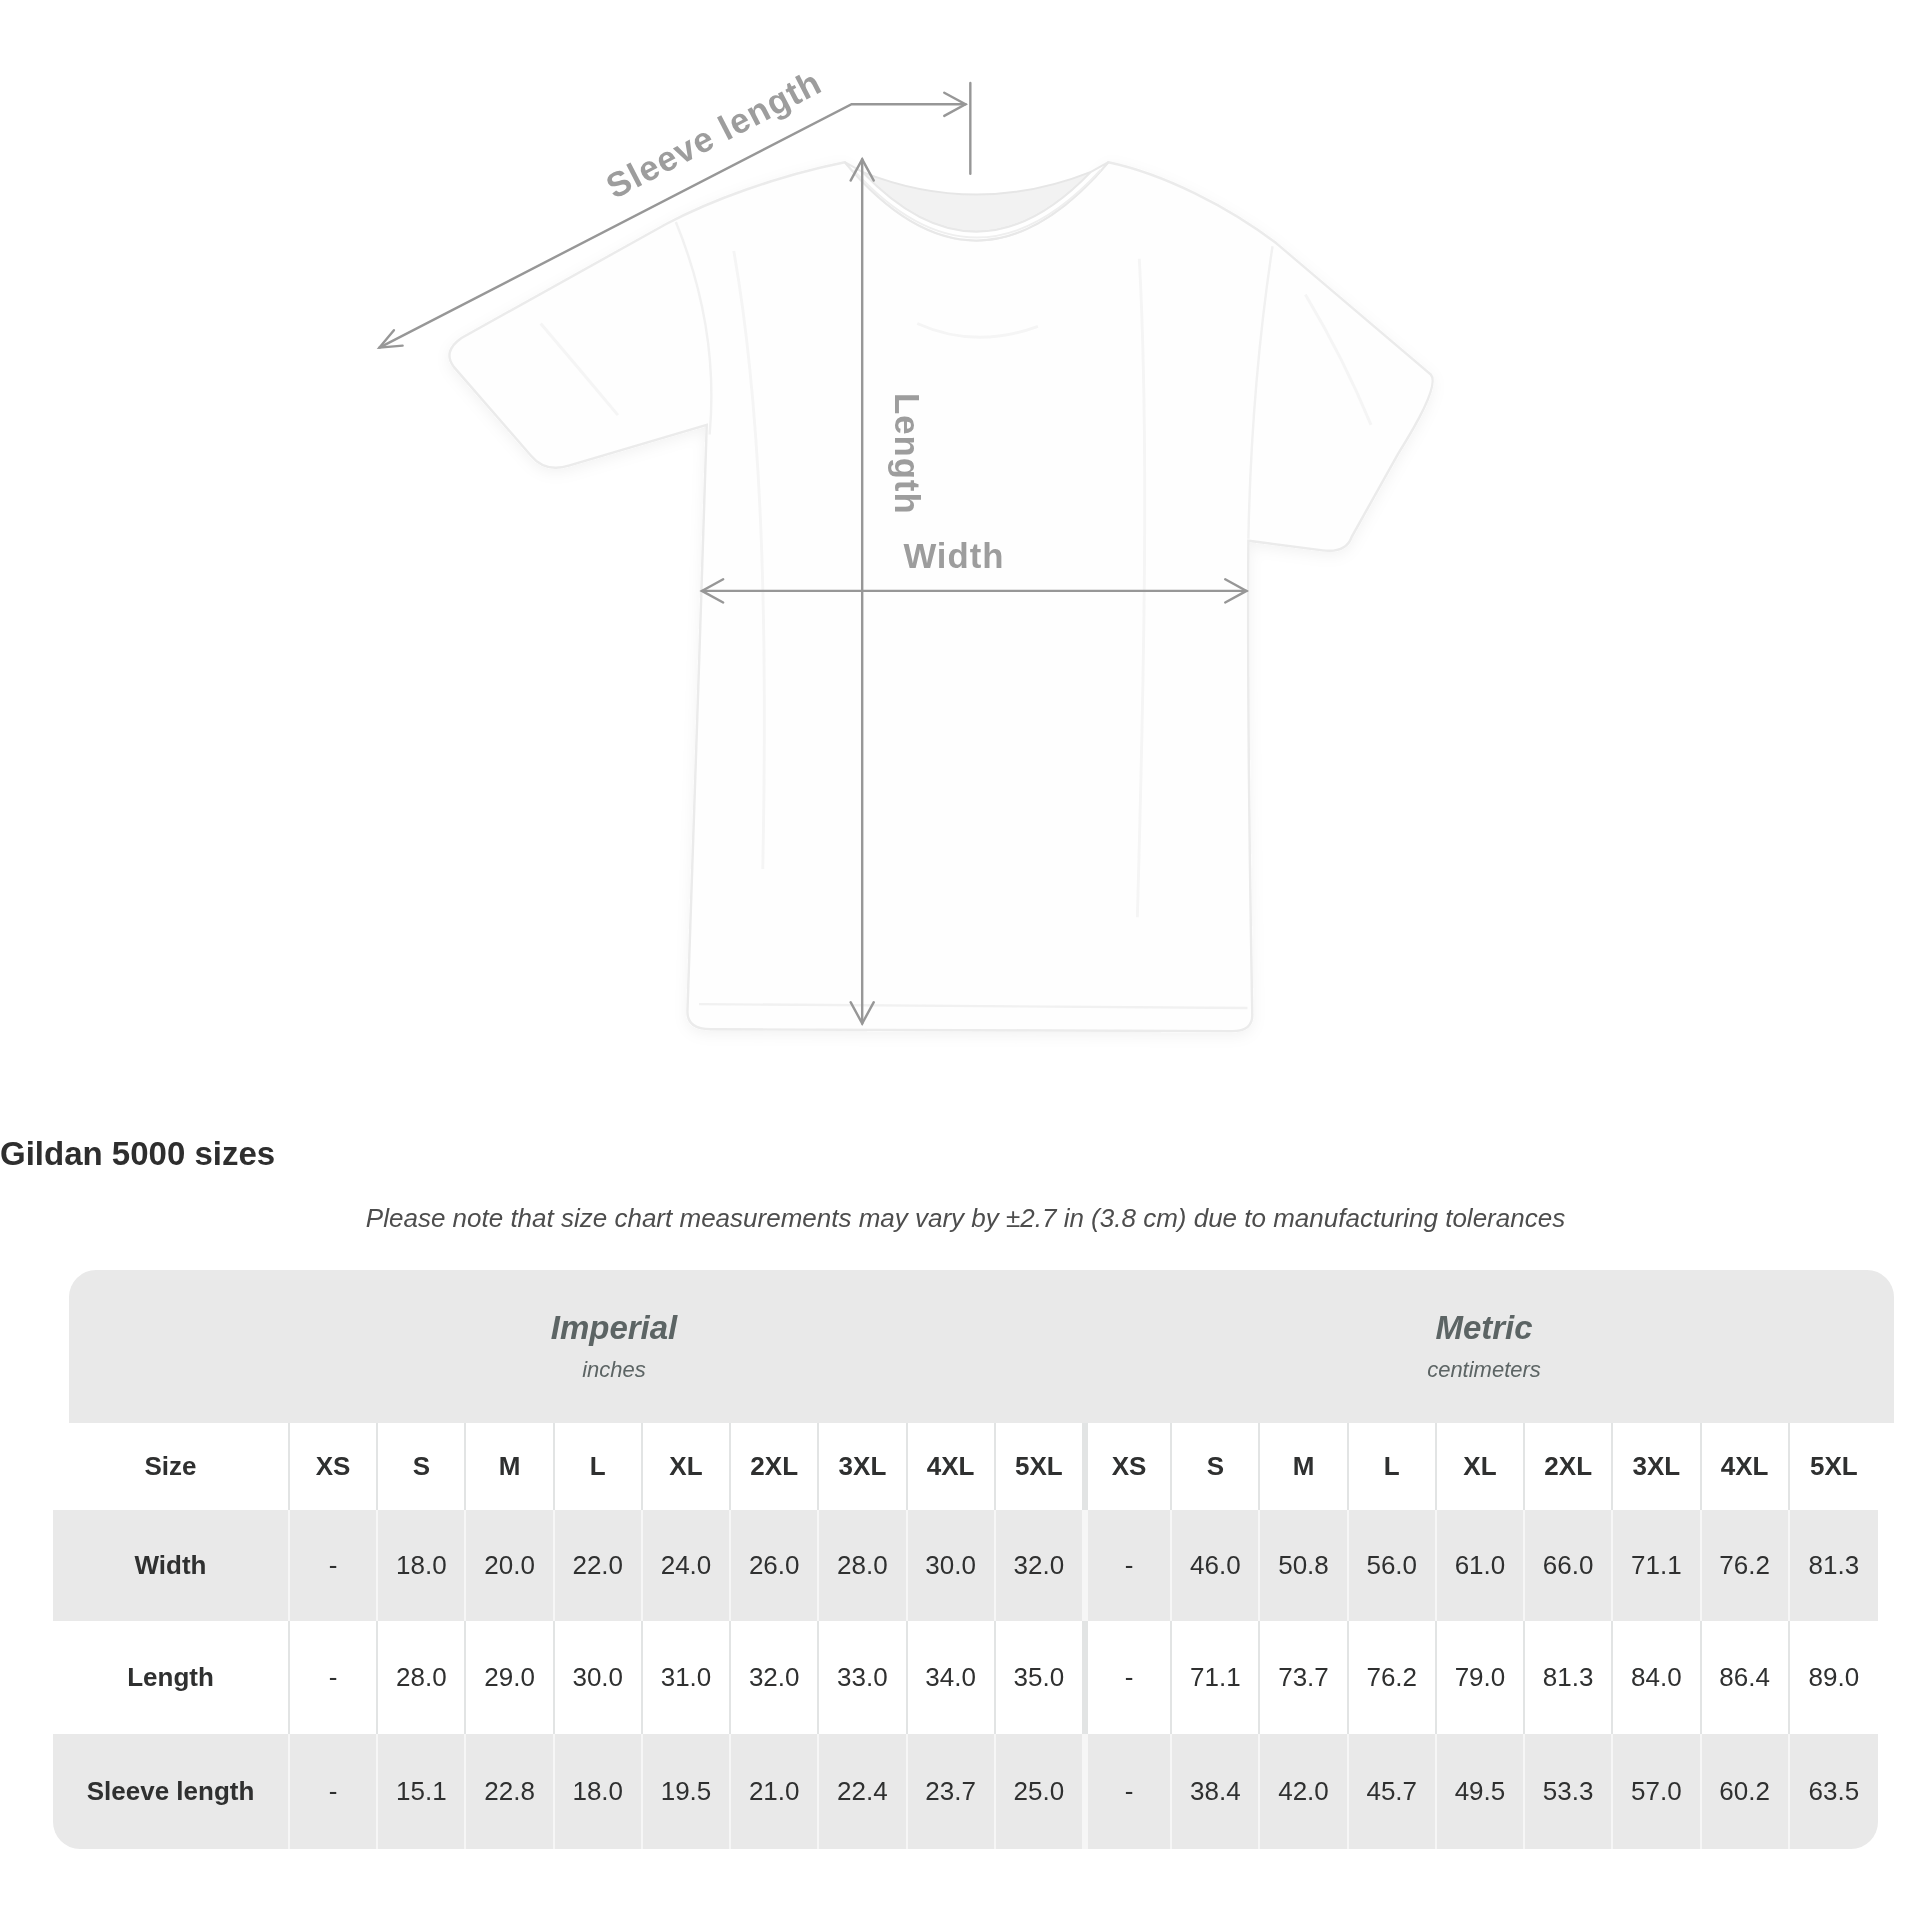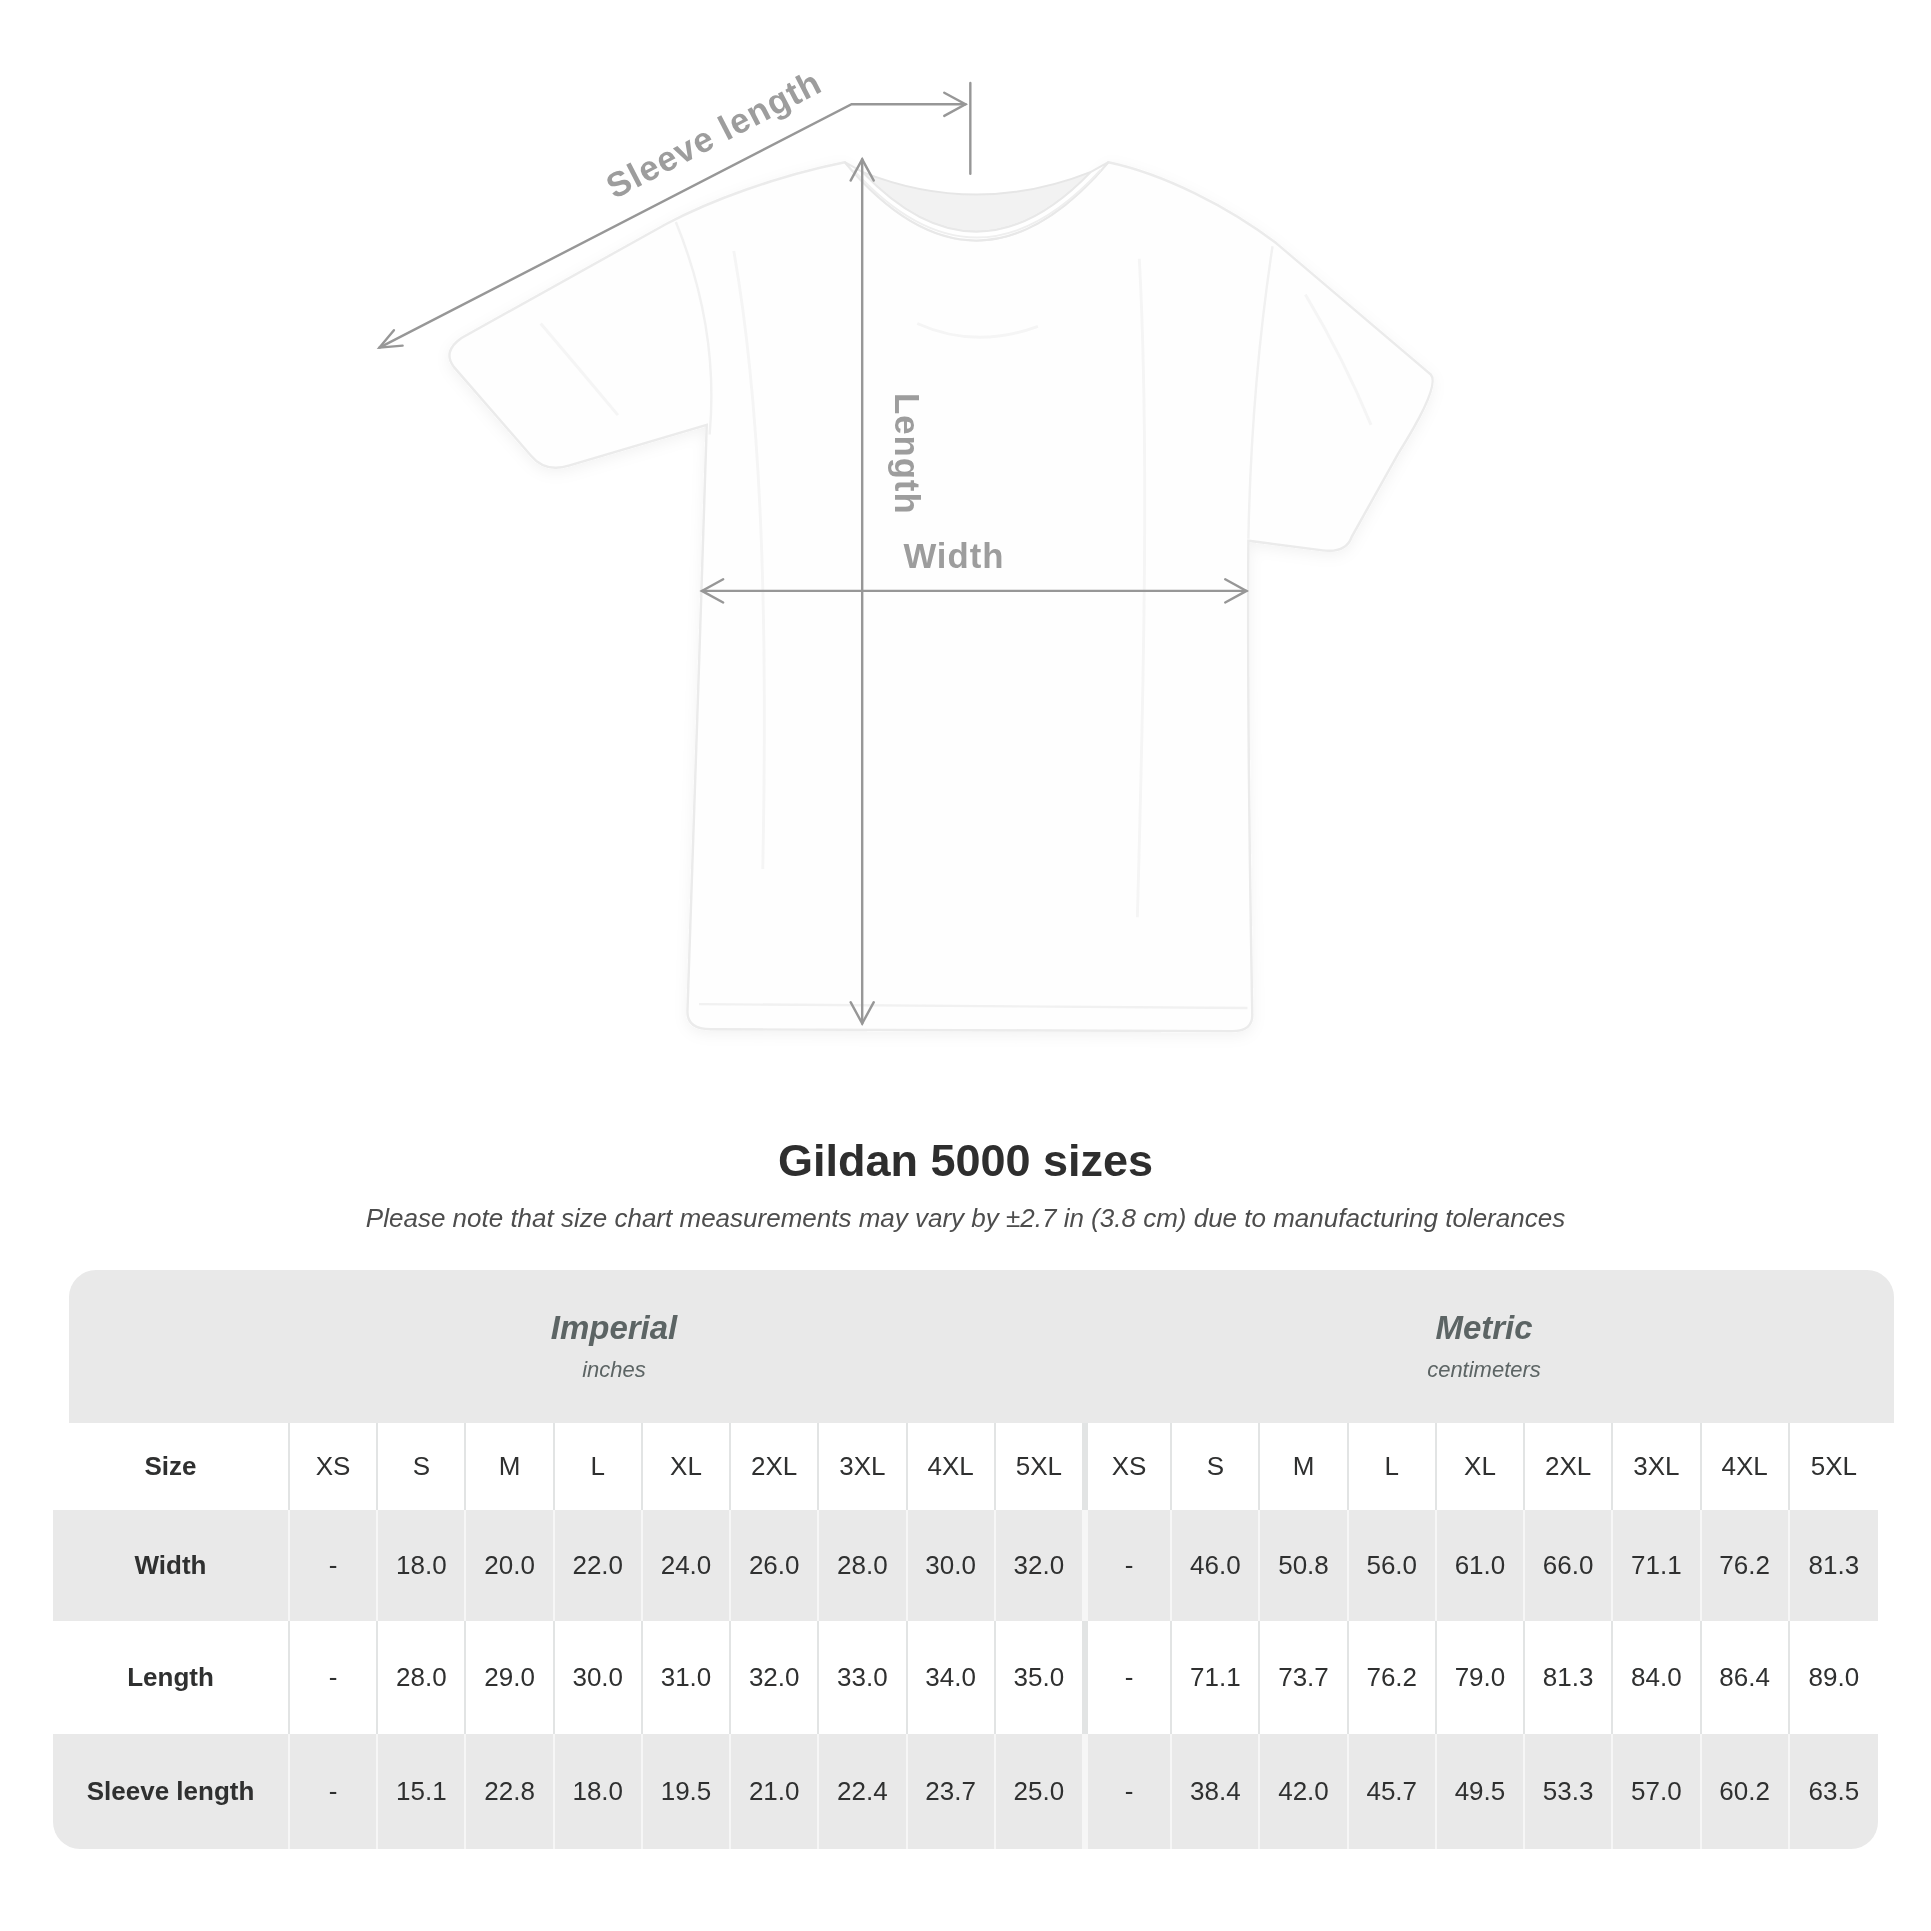--- a/index.html
+++ b/index.html
@@ -3,39 +3,39 @@
 <meta charset="utf-8">
 <style>
   html,body{margin:0;padding:0;background:#fff;}
   #page{position:relative;width:1931px;height:1931px;background:#ffffff;overflow:hidden;
         font-family:"Liberation Sans", sans-serif;}
   
   #tee-svg{position:absolute;left:0;top:0;}
   .anno{stroke:#979797;stroke-width:2.5;fill:none;stroke-linecap:round;}
   .anno-label{fill:#9d9d9d;font-weight:bold;font-size:36px;letter-spacing:1px;}
   
-  .title{position:absolute;top:1135px;left:0;width:100%;text-align:center;
-         font-size:45px;font-weight:bold;color:#2e2e2e;}
+  .title{position:absolute;top:1135px;left:0;width:100%;text-align:left;
+         font-size:33px;font-weight:bold;color:#2e2e2e;}
   .subtitle{position:absolute;top:1203px;left:0;width:100%;text-align:center;
          font-size:26px;font-style:italic;color:#4d4d4d;}
   
   .panel{position:absolute;left:53px;top:1270px;width:1825px;height:601px;}
   .band{position:absolute;left:16px;top:0;width:1825px;height:153px;background:#e9e9e9;
         border-radius:27px 27px 0 0;}
   .band-group{position:absolute;transform:translateX(-50%);text-align:center;color:#5c6464;}
   .band-main{font-size:33px;font-weight:bold;font-style:italic;}
   .band-sub{font-size:22px;font-style:italic;margin-top:9.7px;}
   #imperial-group{left:545px;top:39px;}
   #metric-group{left:1415px;top:39px;}
   table.size-table{position:absolute;left:0;top:153px;width:1825px;border-collapse:separate;
         border-spacing:0;table-layout:fixed;}
   table.size-table td{text-align:center;vertical-align:middle;font-size:26px;color:#2f3030;
         padding:0;overflow:hidden;}
   td.lbl{font-weight:bold;color:#6b7474;}
-  td.szhdr{font-weight:normal;color:#6b7474;margin-top:24px;}
+  td.szhdr{font-weight:bold;color:#6b7474;margin-top:24px;}
   tr.r-white td{background:#ffffff;border-right:2.9px solid #e2e4e4;}
   tr.r-gray td{background:#e9e9e9;border-right:2.9px solid #f6f6f6;}
   tr.r-white td:last-child, tr.r-gray td:last-child{border-right:none;}
   tr.r-white td.gs{border-left:4.8px solid #e2e4e4;}
   tr.r-gray td.gs{border-left:4.8px solid #f6f6f6;}
   tr.last td:first-child{border-bottom-left-radius:27px;}
   tr.last td:last-child{border-bottom-right-radius:27px;}
 </style>
 </head>
 <body>

